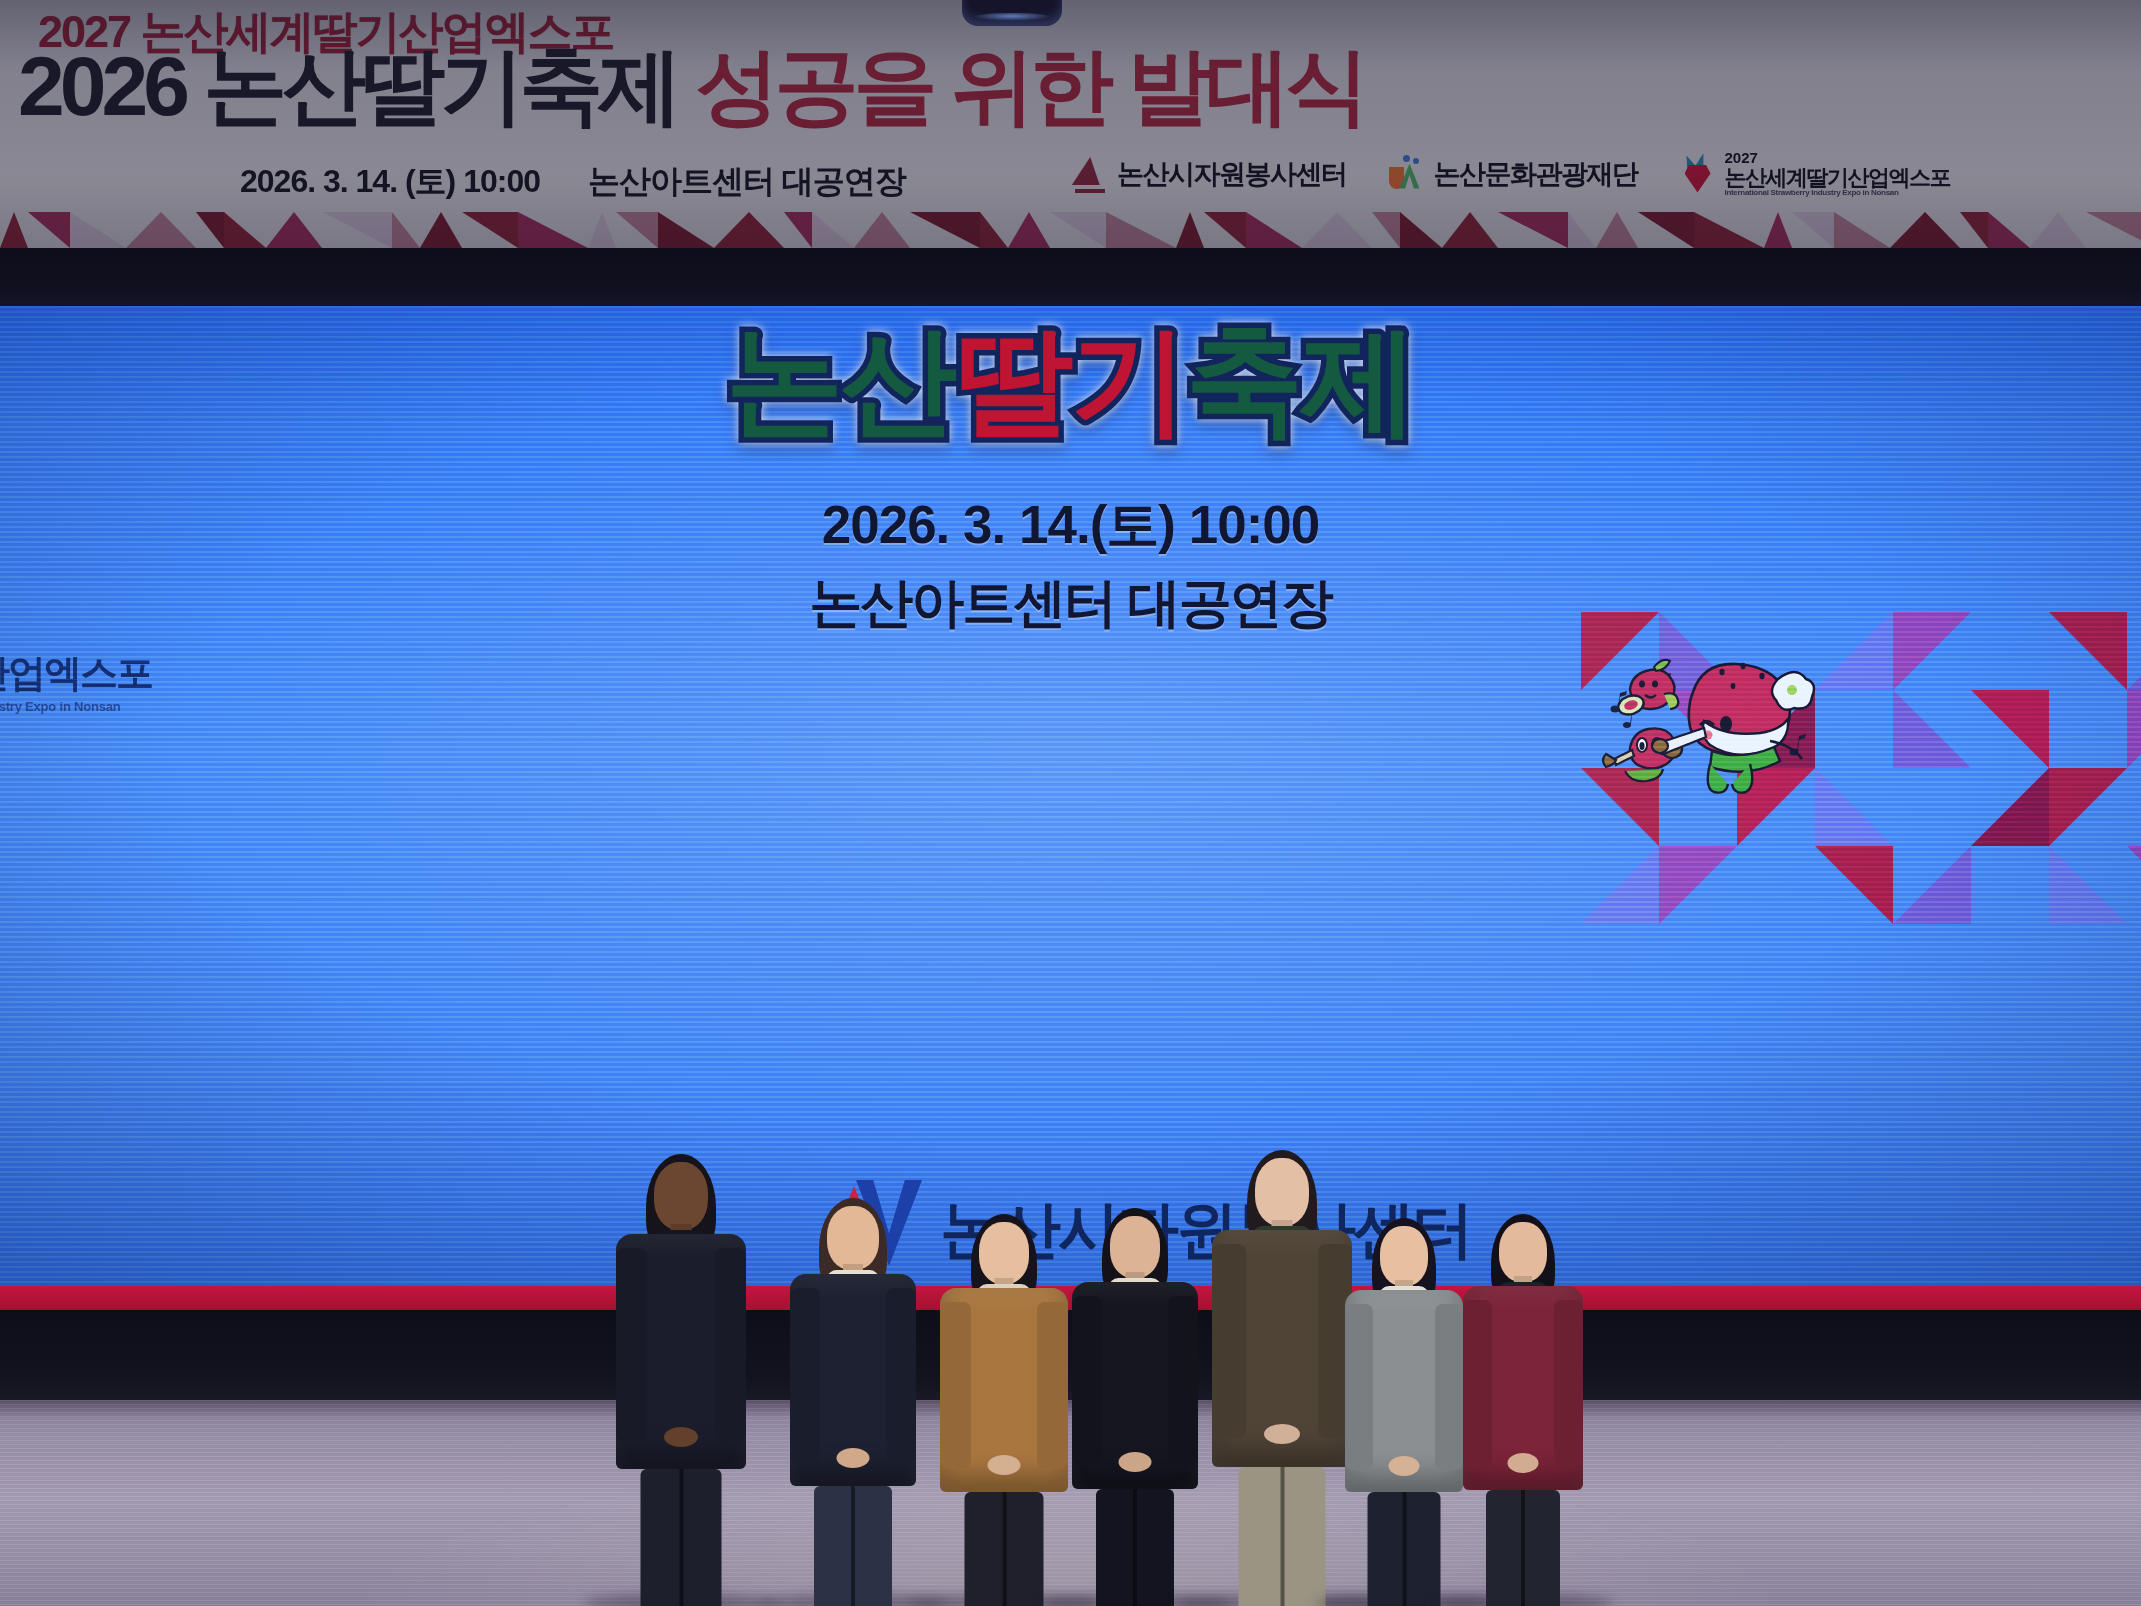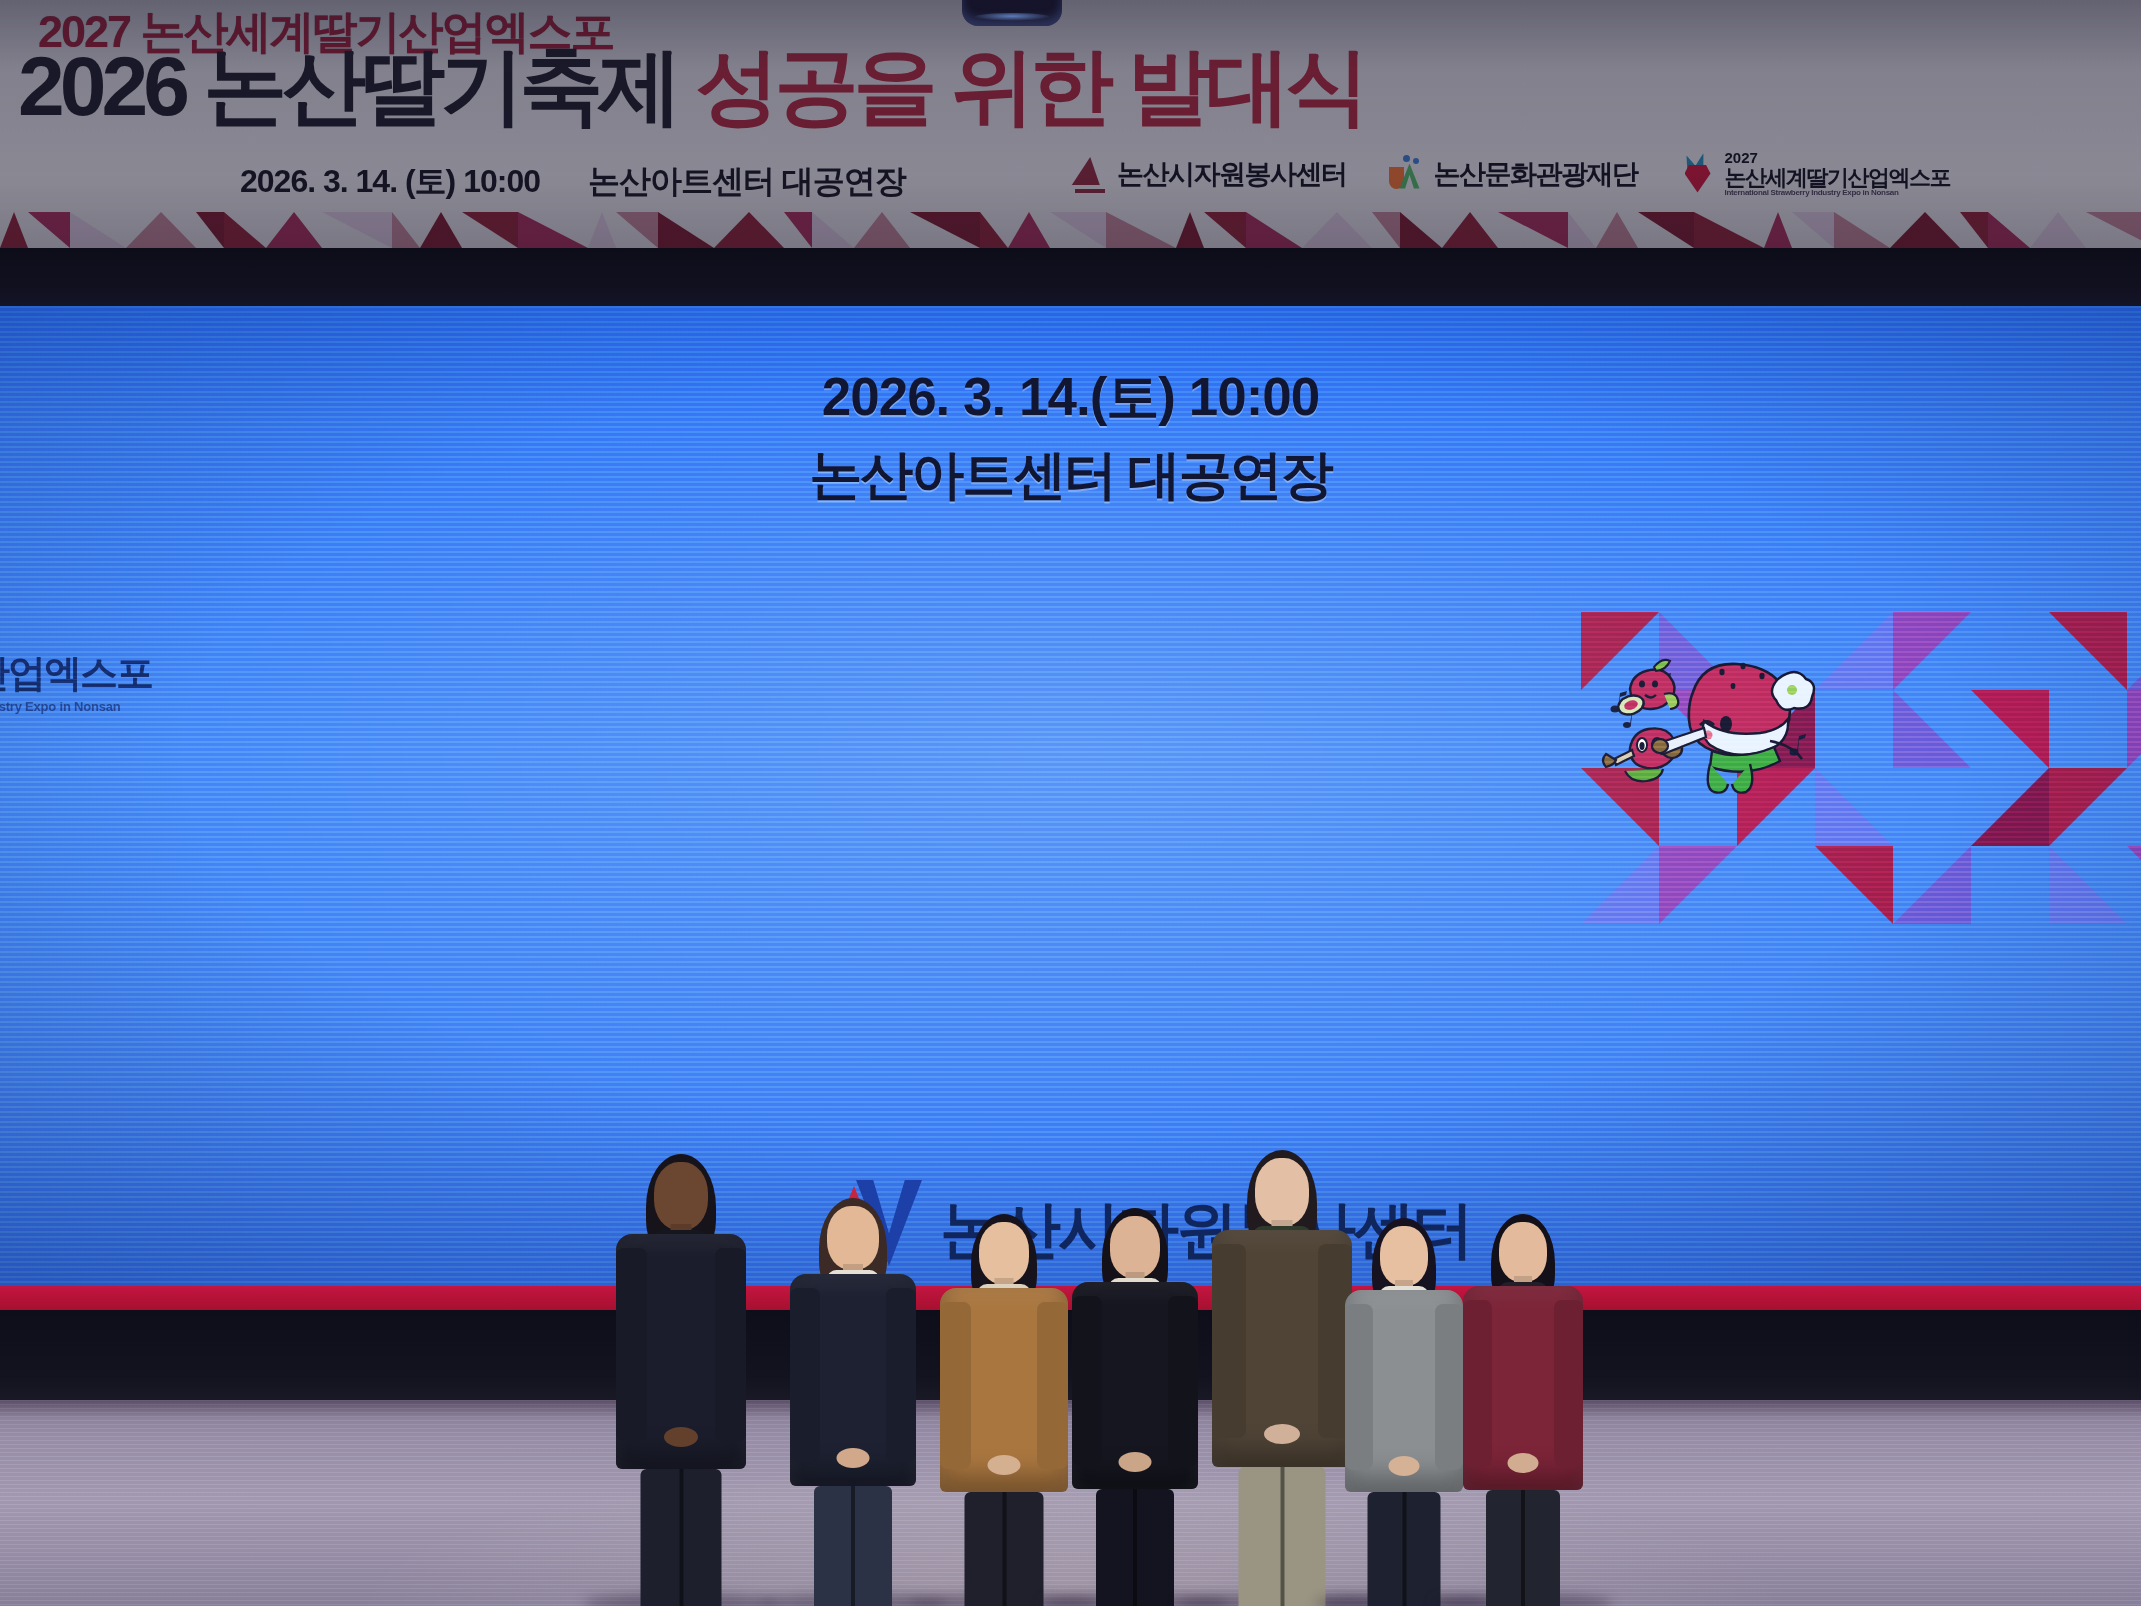--- a/index.html
+++ b/index.html
@@ -126,21 +126,21 @@
     filter:drop-shadow(0 0 5px rgba(255,255,255,.85)) drop-shadow(0 6px 6px rgba(10,30,90,.38));
   }
   .t-main .g{color:#145a41;}
   .t-main .r{color:#c01532;}
   .t-main2{
     margin-top:32px;font-size:132px;font-weight:900;letter-spacing:-4px;line-height:1;
     color:#142a7e;
     text-shadow:7px 9px 0 rgba(10,26,86,.45), 0 0 3px rgba(255,255,255,.55);
   }
   .t-date{
-    margin-top:56px;font-size:53px;font-weight:800;letter-spacing:-1px;color:#111733;
+    margin-top:44px;font-size:53px;font-weight:800;letter-spacing:-1px;color:#111733;
     text-shadow:0 2px 0 rgba(255,255,255,.30);
   }
   .t-place{
     margin-top:6px;font-size:53px;font-weight:800;letter-spacing:-2px;color:#111733;
     text-shadow:0 2px 0 rgba(255,255,255,.30);
   }
 
   
   .led-vc{position:absolute;left:830px;top:1178px;display:flex;align-items:center;gap:14px;}
   .led-vc .vmk{position:relative;width:96px;height:104px;flex:none;}
@@ -365,20 +365,23 @@
     <div class="led-logo">
       <div class="ko">산업엑스포</div>
       <div class="en">Industry Expo in Nonsan</div>
     </div>
 
     <div class="scan"></div>
     <div class="vign"></div>
   </div>
 
   <div class="title-wrap">
+    <div class="t-main">
+      <span class="g">논산</span><span class="r">딸기</span><span class="g">축제</span>
+    </div>
     <div class="t-date">2026. 3. 14.(토) 10:00</div>
     <div class="t-place">논산아트센터 대공연장</div>
   </div>
 
   <div class="led-vc">
     <span class="vmk">
         <i class="red"></i>
         <i class="blue"></i>
       </span>
     <span class="vtxt">논산시자원봉사센터</span>

